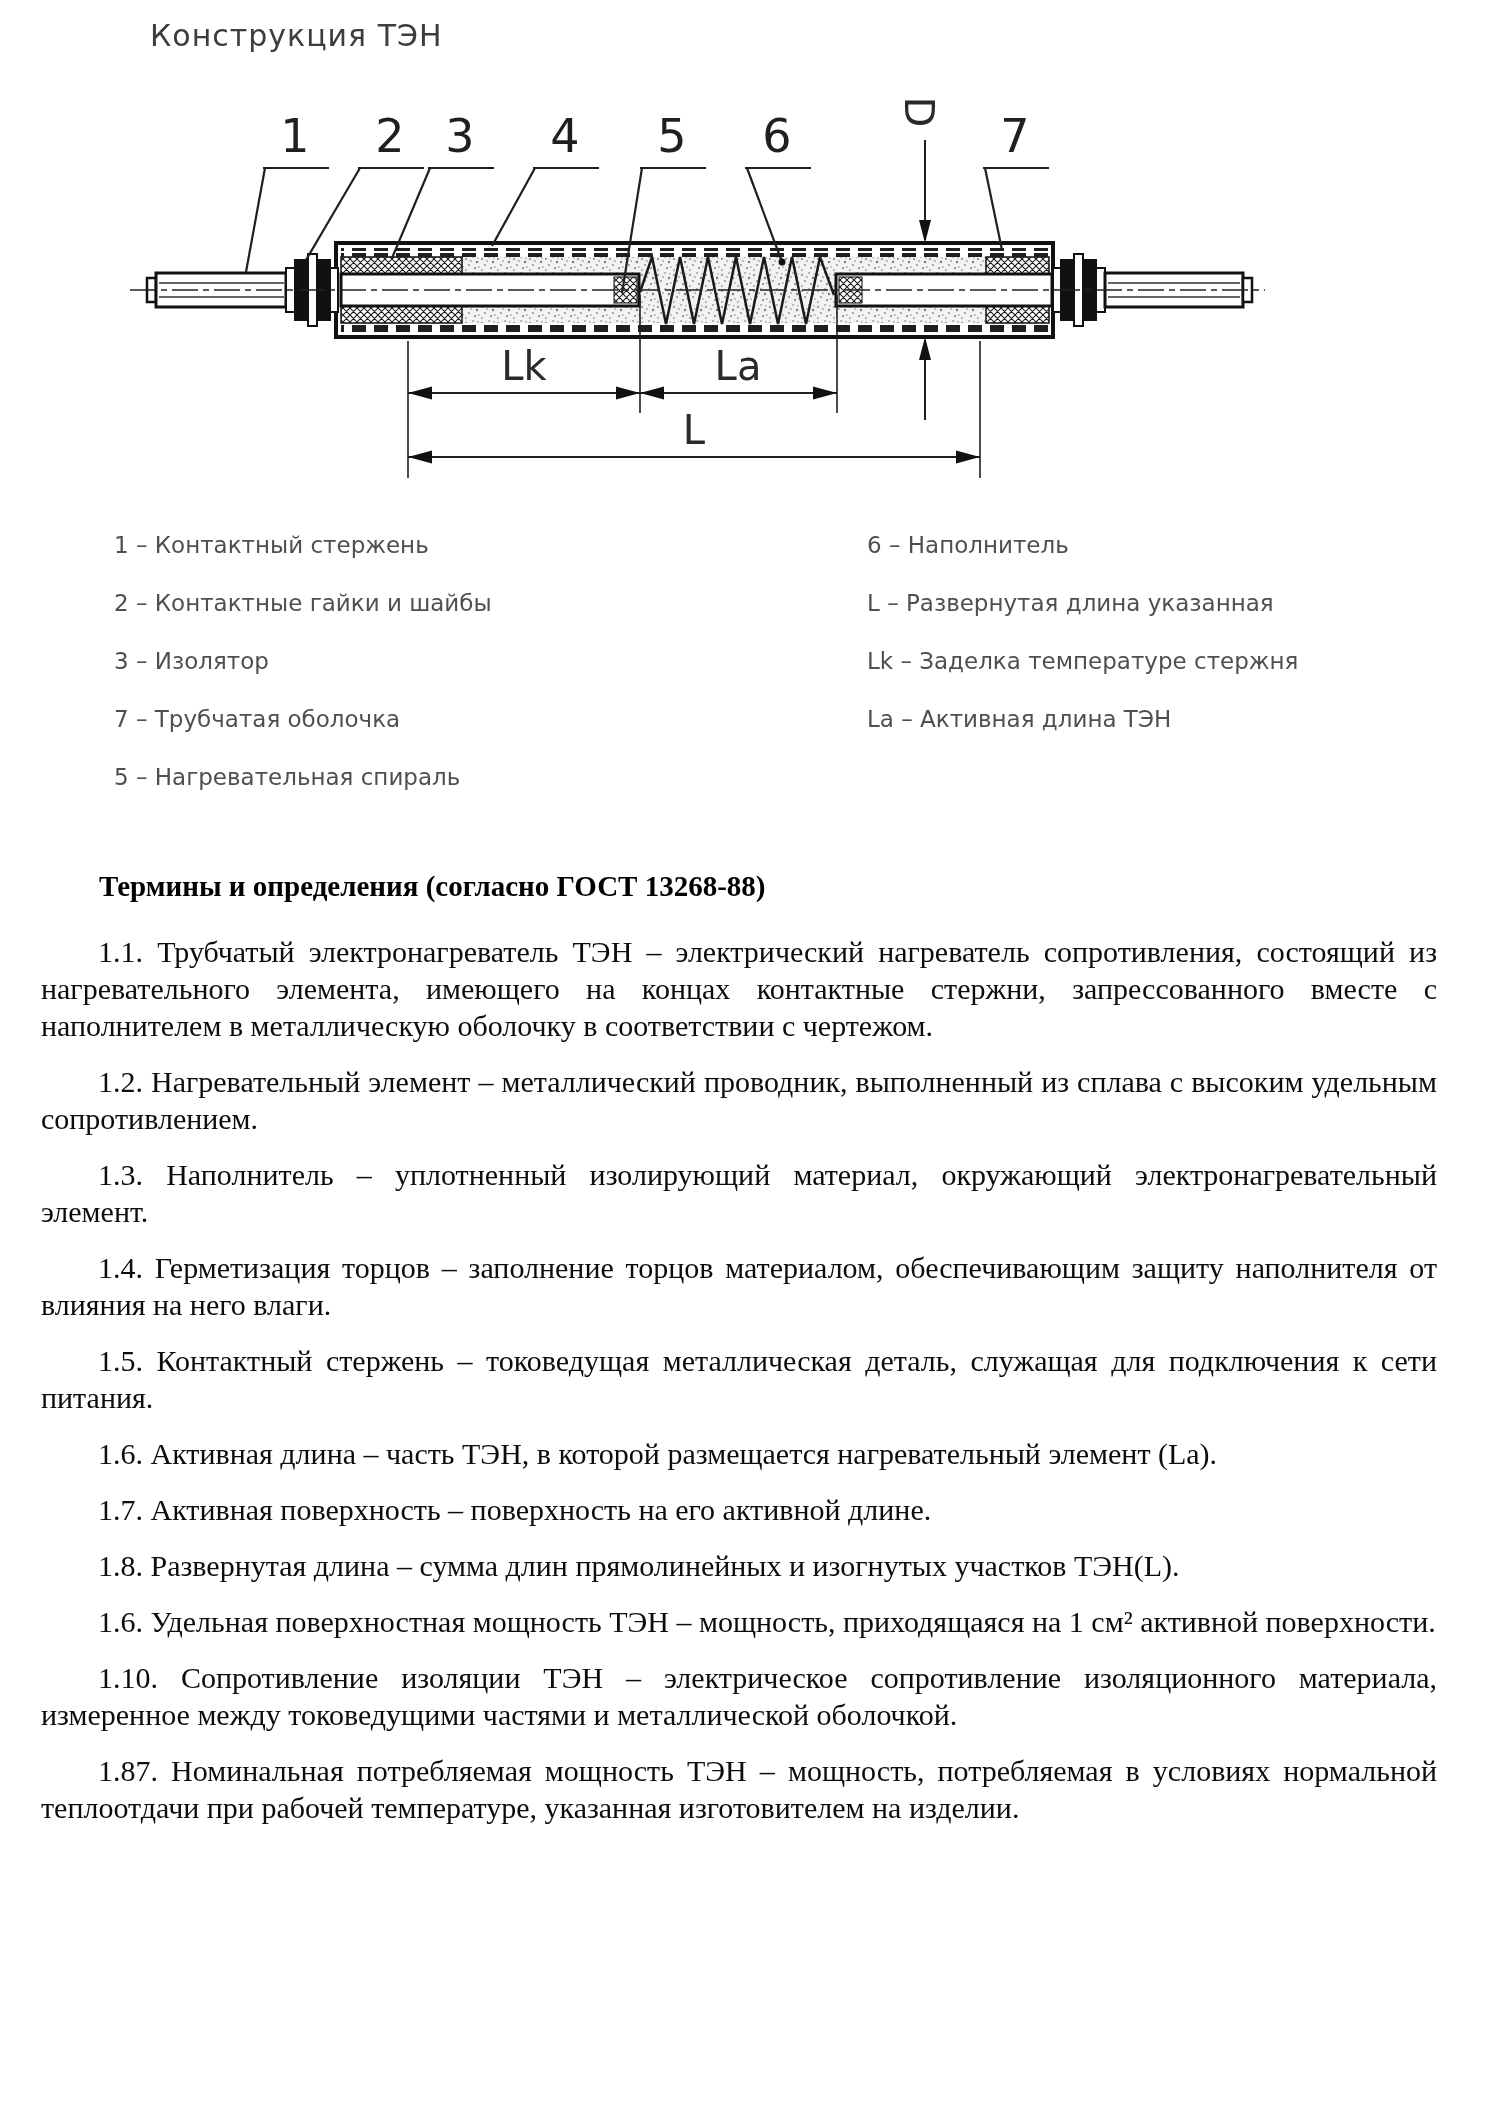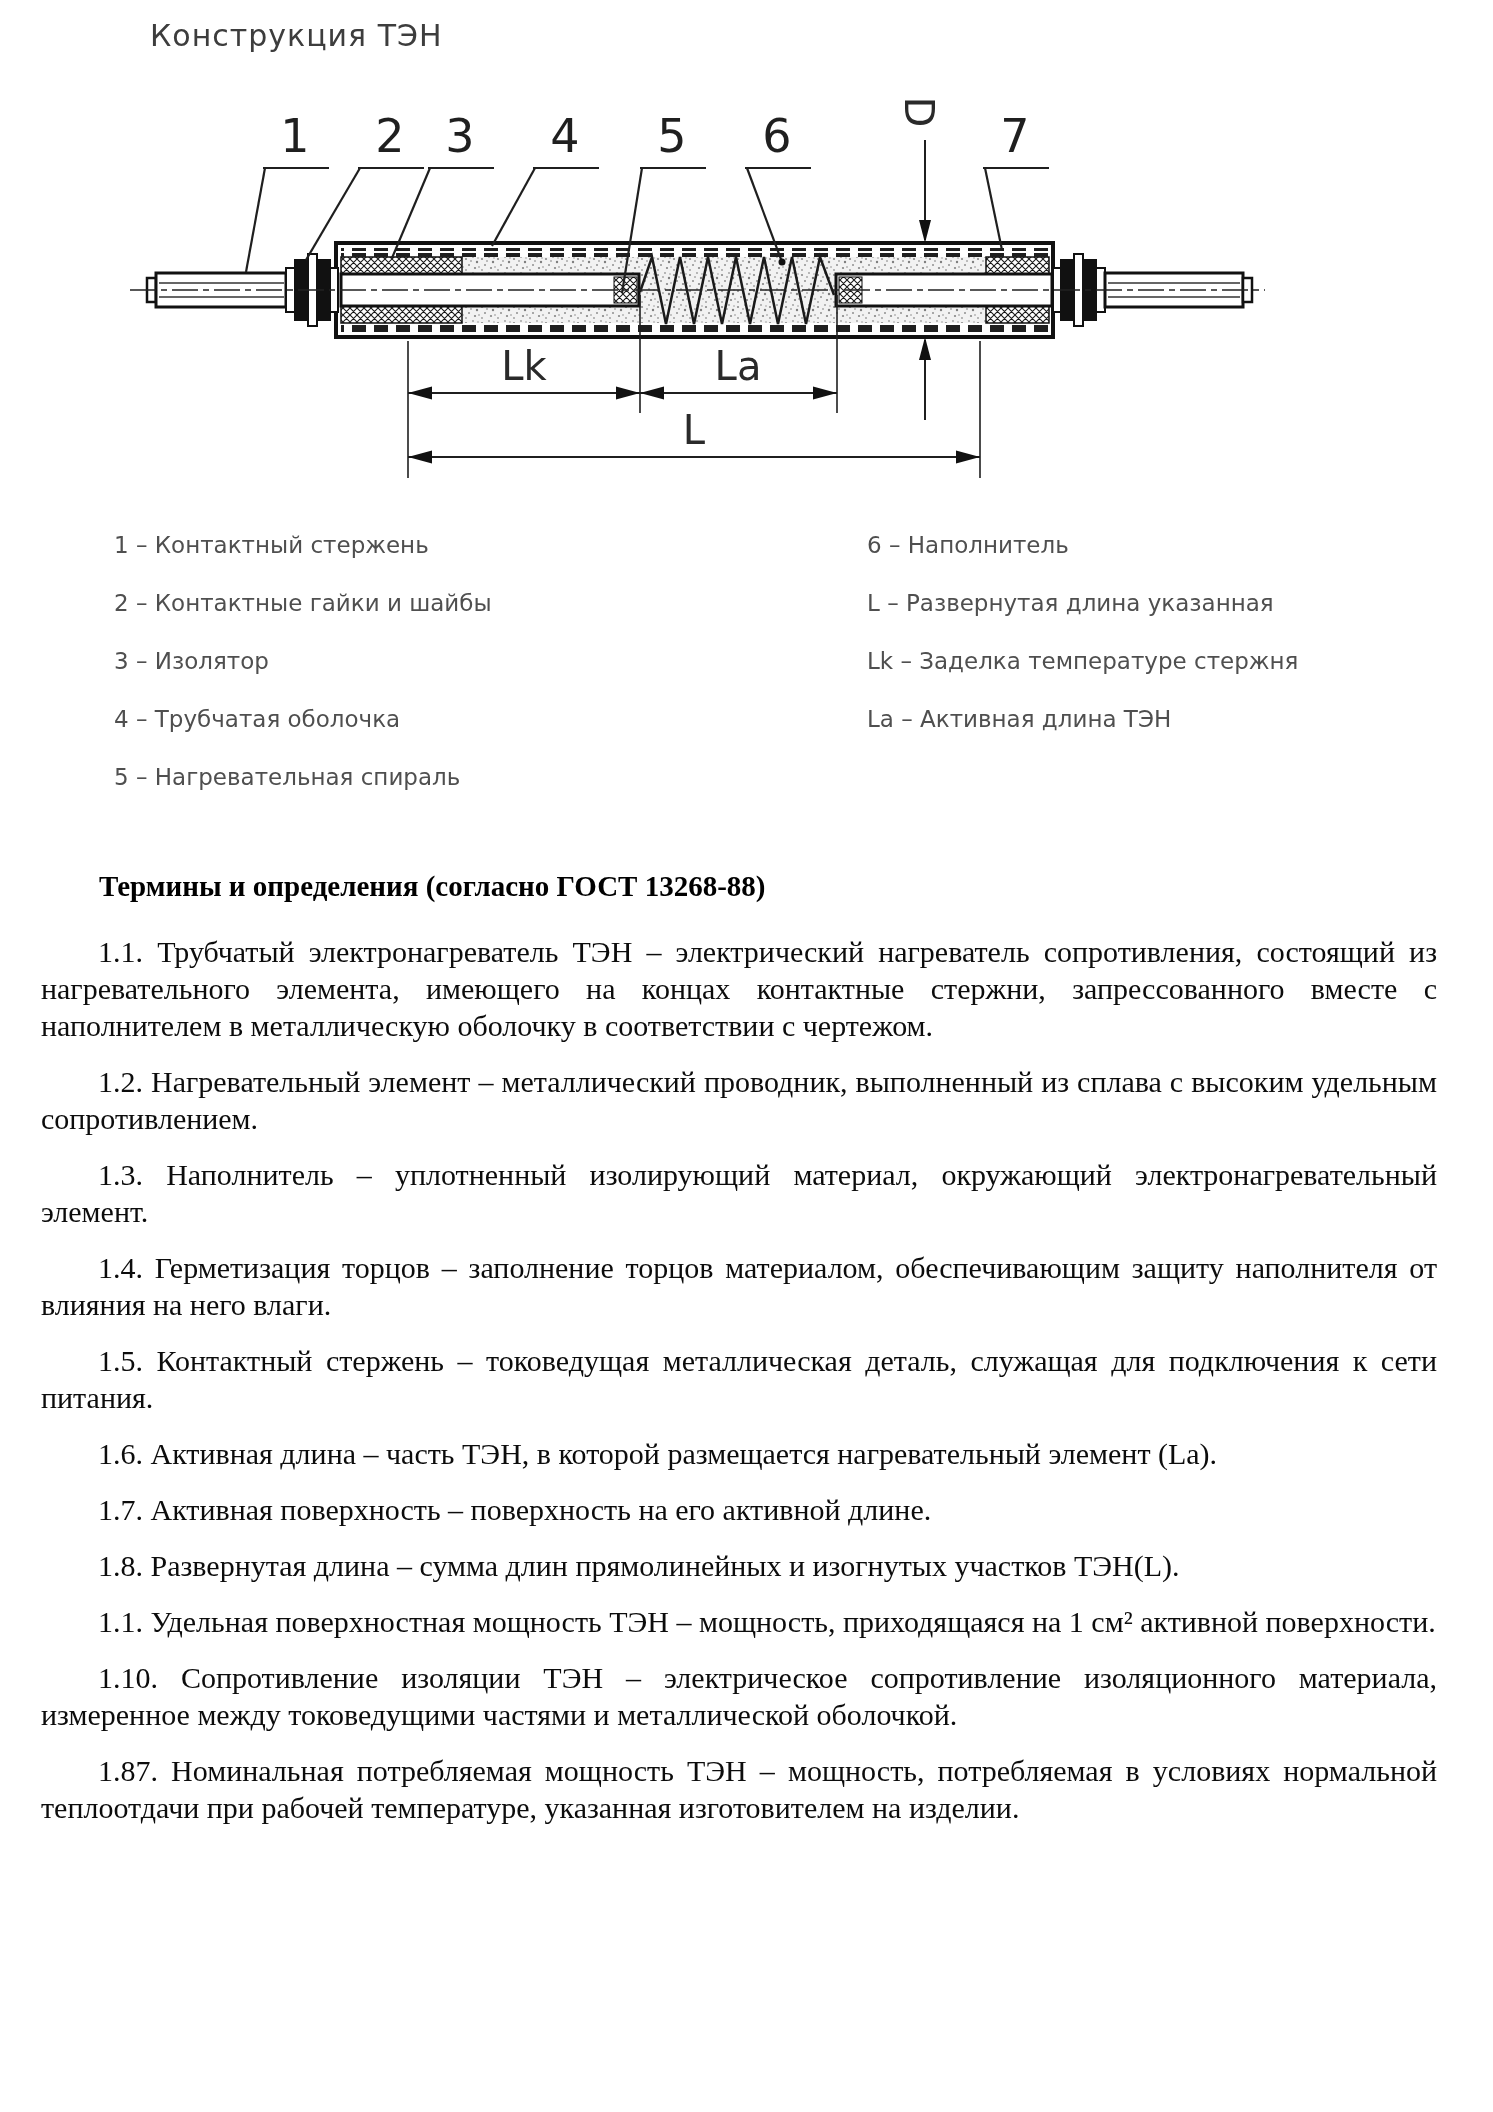--- a/index.html
+++ b/index.html
@@ -178,39 +178,39 @@
       <text class="dimlbl" x="738" y="380">La</text>
       <text class="dimlbl" x="694" y="444">L</text>
     </g>
   </svg>
 
   <div class="legend">
     <div class="legend-col left">
       <div class="legend-item">1 – Контактный стержень</div>
       <div class="legend-item">2 – Контактные гайки и шайбы</div>
       <div class="legend-item">3 – Изолятор</div>
-      <div class="legend-item">4 – Трубчатая оболочка</div>
+      <div class="legend-item">7 – Трубчатая оболочка</div>
       <div class="legend-item">5 – Нагревательная спираль</div>
     </div>
     <div class="legend-col">
       <div class="legend-item">6 – Наполнитель</div>
       <div class="legend-item">L – Развернутая длина указанная</div>
       <div class="legend-item">Lk – Заделка температуре стержня</div>
       <div class="legend-item">La – Активная длина ТЭН</div>
     </div>
   </div>
 
   <div class="terms">
     <h2 class="terms-heading">Термины и определения (согласно ГОСТ 13268-88)</h2>
     <p class="term">1.1. Трубчатый электронагреватель ТЭН – электрический нагреватель сопротивления, состоящий из нагревательного элемента, имеющего на концах контактные стержни, запрессованного вместе с наполнителем в металлическую оболочку в соответствии с чертежом.</p>
     <p class="term">1.2. Нагревательный элемент – металлический проводник, выполненный из сплава с высоким удельным сопротивлением.</p>
     <p class="term">1.3. Наполнитель – уплотненный изолирующий материал, окружающий электронагревательный элемент.</p>
     <p class="term">1.4. Герметизация торцов – заполнение торцов материалом, обеспечивающим защиту наполнителя от влияния на него влаги.</p>
     <p class="term">1.5. Контактный стержень – токоведущая металлическая деталь, служащая для подключения к сети питания.</p>
     <p class="term">1.6. Активная длина – часть ТЭН, в которой размещается нагревательный элемент (La).</p>
     <p class="term">1.7. Активная поверхность – поверхность на его активной длине.</p>
     <p class="term">1.8. Развернутая длина – сумма длин прямолинейных и изогнутых участков ТЭН(L).</p>
-    <p class="term">1.1. Удельная поверхностная мощность ТЭН – мощность, приходящаяся на 1 см² активной поверхности.</p>
+    <p class="term">1.6. Удельная поверхностная мощность ТЭН – мощность, приходящаяся на 1 см² активной поверхности.</p>
     <p class="term">1.10. Сопротивление изоляции ТЭН – электрическое сопротивление изоляционного материала, измеренное между токоведущими частями и металлической оболочкой.</p>
     <p class="term">1.87. Номинальная потребляемая мощность ТЭН – мощность, потребляемая в условиях нормальной теплоотдачи при рабочей температуре, указанная изготовителем на изделии.</p>
   </div>
 
 </div>
 
 </body></html>

